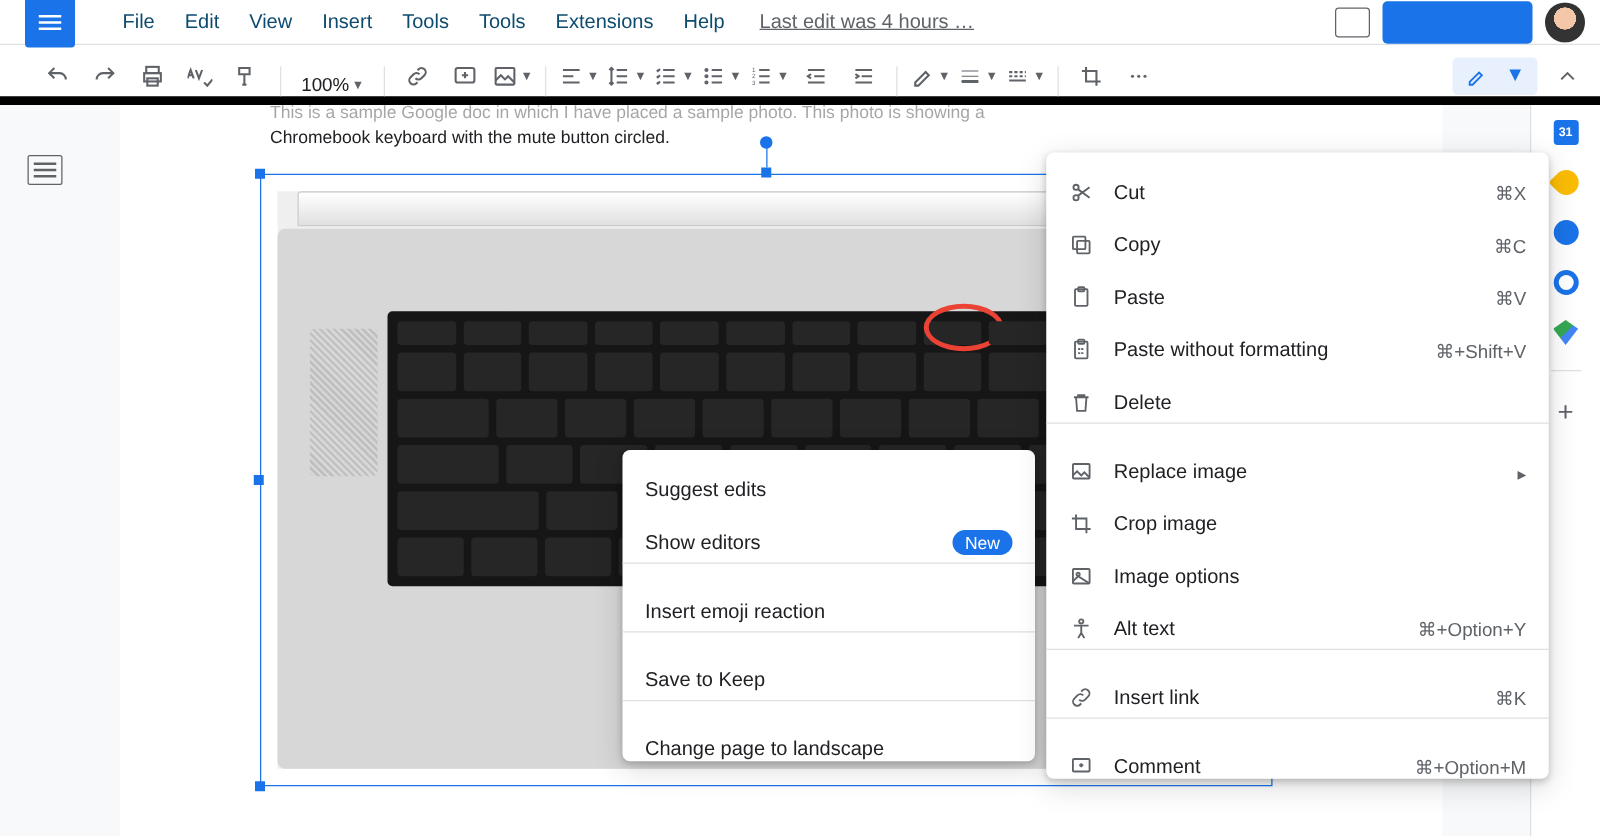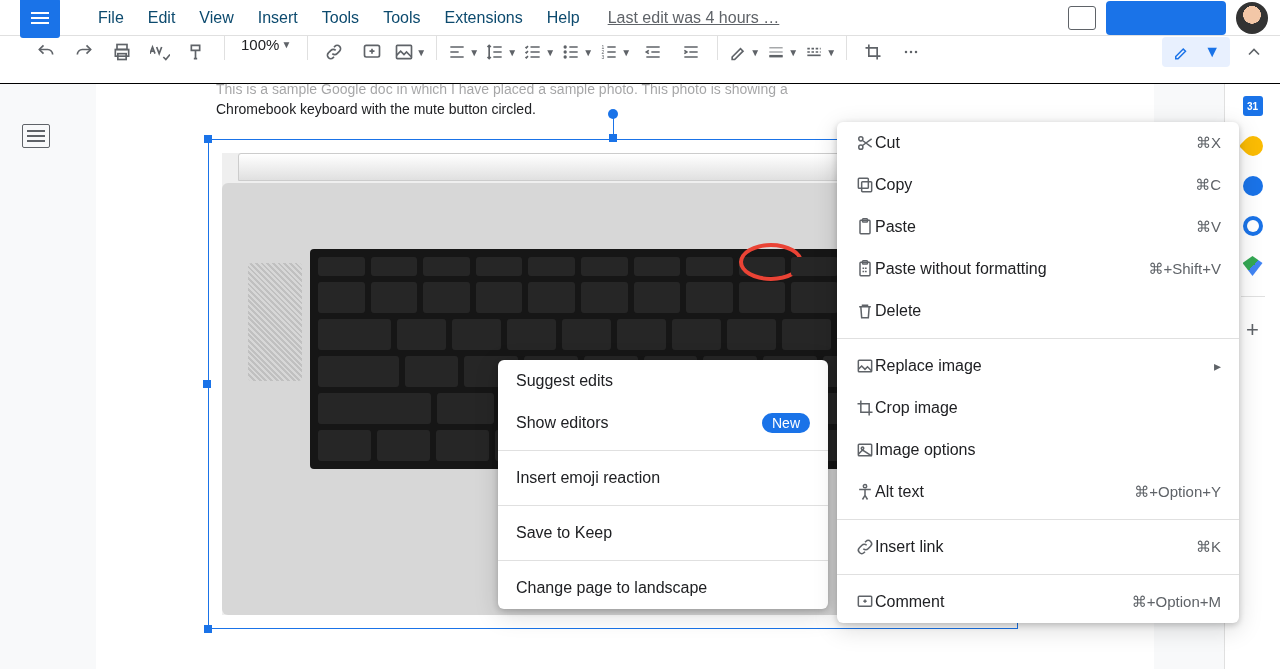--- a/index.html
+++ b/index.html
@@ -10,21 +10,21 @@
   .logo { width: 40px; height: 40px; background: #1a73e8; border-radius: 3px; display: flex; align-items: center; justify-content: center; position: relative; margin-right: 24px; }
   .logo::after { content: ""; display: block; width: 18px; height: 2px; background: #fff; box-shadow: 0 -5px 0 #fff, 0 5px 0 #fff; }
   .menu-item { padding: 6px 10px; font-size: 16px; color: #0c4a6e; border-radius: 4px; cursor: pointer; }
   .last-edit { margin-left: 14px; font-size: 16px; color: #5f6368; text-decoration: underline; }
   .menubar-right { margin-left: auto; display: flex; align-items: center; gap: 10px; }
   .meet-icon { width: 28px; height: 24px; border: 1.5px solid #5f6368; border-radius: 3px; position: relative; }
   .share-btn { width: 120px; height: 34px; background: #1a73e8; border-radius: 4px; }
   .avatar { width: 32px; height: 32px; border-radius: 50%; background: #333; background-image: radial-gradient(circle at 50% 40%, #f3c7a7 35%, transparent 36%), linear-gradient(#333,#333); }
 
   
-  .toolbar { height: 48px; display: flex; align-items: flex-start; border-bottom: 1px solid #000000; padding: 0 10px 0 30px; gap: 6px; }
+  .toolbar { height: 48px; display: flex; align-items: flex-end; border-bottom: 7px solid #000000; padding: 0 10px 0 30px; gap: 6px; }
   .tbtn { width: 32px; height: 32px; display: flex; align-items: center; justify-content: center; border-radius: 4px; cursor: pointer; color: #5f6368; }
   .tbtn svg { width: 20px; height: 20px; }
   .sep { width: 1px; height: 24px; background: #e0e0e0; margin: 0 4px; }
   .zoom { font-size: 15px; color: #202124; padding: 0 6px; display: flex; align-items: center; gap: 10px; }
   .zoom .caret { font-size: 10px; color: #5f6368; }
   .dd { display: flex; align-items: center; gap: 2px; }
   .dd .caret { font-size: 10px; color: #5f6368; }
   .toolbar-right { margin-left: auto; display: flex; align-items: center; gap: 8px; }
   .edit-pill { background: #e8f0fe; border-radius: 4px; padding: 6px 10px; display: flex; align-items: center; gap: 14px; }
   .edit-pill svg { stroke: #1a73e8; }
@@ -58,21 +58,21 @@
   .kb { position:absolute; left:88px; right:0; top:66px; height:220px; background:#161616; border-radius:4px; padding:8px; display:flex; flex-direction:column; gap:6px;}
   .krow { display:flex; gap:6px; flex:1; }
   .key { flex:1; background:#262626; border-radius:3px; position:relative;}
   .key-wide { flex:1.5;} .key-xl { flex:2;}
   .circle { position:absolute; width:64px; height:38px; border:4px solid #ea4335; border-radius:50%; top:-14px; left:0; transform:translate(0,0);}
 
   
   .ctx { position: absolute; background: #fff; border-radius: 6px; box-shadow: 0 2px 6px rgba(0,0,0,.2), 0 6px 24px rgba(0,0,0,.15); font-size: 16px; color: #202124; }
   .ctx-left { left: 498px; top: 360px; width: 330px; }
   .ctx-right { left: 837px; top: 122px; width: 402px; }
-  .ci { display: flex; align-items: center; height: 42px; padding: 0 18px; cursor: pointer; }
+  .ci { display: flex; align-items: flex-end; height: 42px; padding: 0 18px; gap: 16px; cursor: pointer; }
   .ci .ic { width: 20px; height: 20px; flex-shrink: 0; color: #5f6368; display:flex; align-items:center; justify-content:center; }
   .ci .ic svg { width:20px; height:20px; }
   .ci .txt { flex: 1; }
   .ci .sc { color: #5f6368; font-size: 15px; }
   .ci .sub { color: #5f6368; font-size: 14px; }
   .divider { height: 1px; background: #e0e0e0; margin: 6px 0; }
   .badge { background: #1a73e8; color: #fff; font-size: 14px; padding: 2px 10px; border-radius: 10px; font-weight:500;}
   .noic .txt { margin-left: 0px; }
 </style>
 </head>

